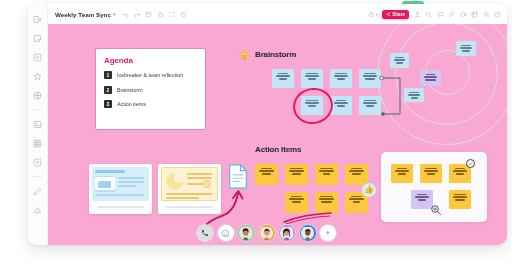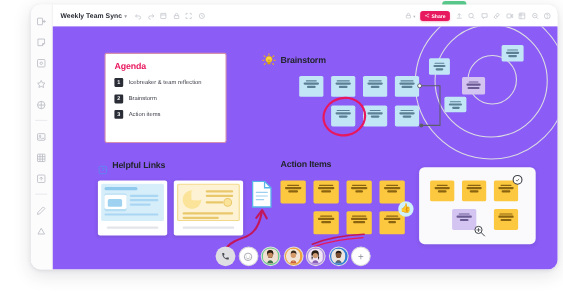--- a/index.html
+++ b/index.html
@@ -61,21 +61,21 @@
     display:flex; align-items:center; gap:1.5px;
     background:#e8185f; color:#fff; border-radius:2.5px;
     padding:2px 4px; font-size:4.6px; font-weight:bold;
     box-shadow:0 1px 2px rgba(232,24,95,.3);
   }
   .share-btn svg{width:4.5px;height:4.5px;display:block;}
 
   
   .canvas {
     position:absolute; left:20px; top:20px; right:0; bottom:0;
-    background:#8b5cf6; overflow:hidden;
+    background:#f9a8d4; overflow:hidden;
   }
 
   
   .agenda {
     position:absolute; left:47px; top:24px; width:111px; height:82px;
     border:1px solid #d48fae; border-radius:2px; background:#fff;
     padding:7px 8px;
   }
   .agenda-title { font-size:8px; font-weight:bold; color:#e8185f; letter-spacing:-.1px; }
   .agenda-list { margin-top:6px; display:flex; flex-direction:column; gap:6.5px; }
@@ -446,29 +446,20 @@
       </div>
 
       <div class="pink-circle" style="left:245px; top:64px; width:40px; height:36px;"></div>
 
       <svg class="conn" style="left:330px; top:48px; width:30px; height:48px;" viewBox="0 0 30 48">
         <path d="M4 6 H22 V42 H6" fill="none" stroke="#5c5e68" stroke-width="1"></path>
         <circle cx="3.5" cy="6" r="1.8" fill="#ffffff" stroke="#5c5e68" stroke-width=".9"></circle>
         <circle cx="5" cy="42" r="1.8" fill="#5c5e68"></circle>
       </svg>
 
-      <div class="sec-head" style="left:41px; top:122px;">
-        <span style="width:9px;height:9px;color:#4d7fe0;">
-          <svg viewBox="0 0 24 24" width="9" height="9" fill="none" stroke="#5b8def" stroke-width="2">
-            <rect x="3" y="3" width="18" height="18" rx="3"></rect>
-              <path d="M9 15l6-6M11 8h4v4"></path>
-          </svg>
-        </span>
-        <span class="sec-title">Helpful Links</span>
-      </div>
 
       <div class="hl-card" style="left:41px; top:140px; width:63px; height:50px;">
         <div class="hl-inner" style="left:3px; top:3px; width:57px; height:34px; background:#d6edfa;"></div>
         <div class="hl-inner" style="left:6px; top:6px; width:30px; height:3px; background:#8fc9ee;"></div>
         <div class="hl-inner" style="left:6px; top:12px; width:20px; height:16px; background:#b5ddf4;"></div>
         <div class="hl-inner" style="left:6px; top:13px; width:20px; height:13px; background:#ffffff;"></div>
         <div class="hl-inner" style="left:9px; top:17px; width:13px; height:7px; background:#9fd2f0;"></div>
         <div class="hl-inner" style="left:29px; top:13px; width:26px; height:1.6px; background:#a9d6f2;"></div>
         <div class="hl-inner" style="left:29px; top:17px; width:26px; height:1.6px; background:#a9d6f2;"></div>
         <div class="hl-inner" style="left:29px; top:21px; width:19px; height:1.6px; background:#a9d6f2;"></div>

